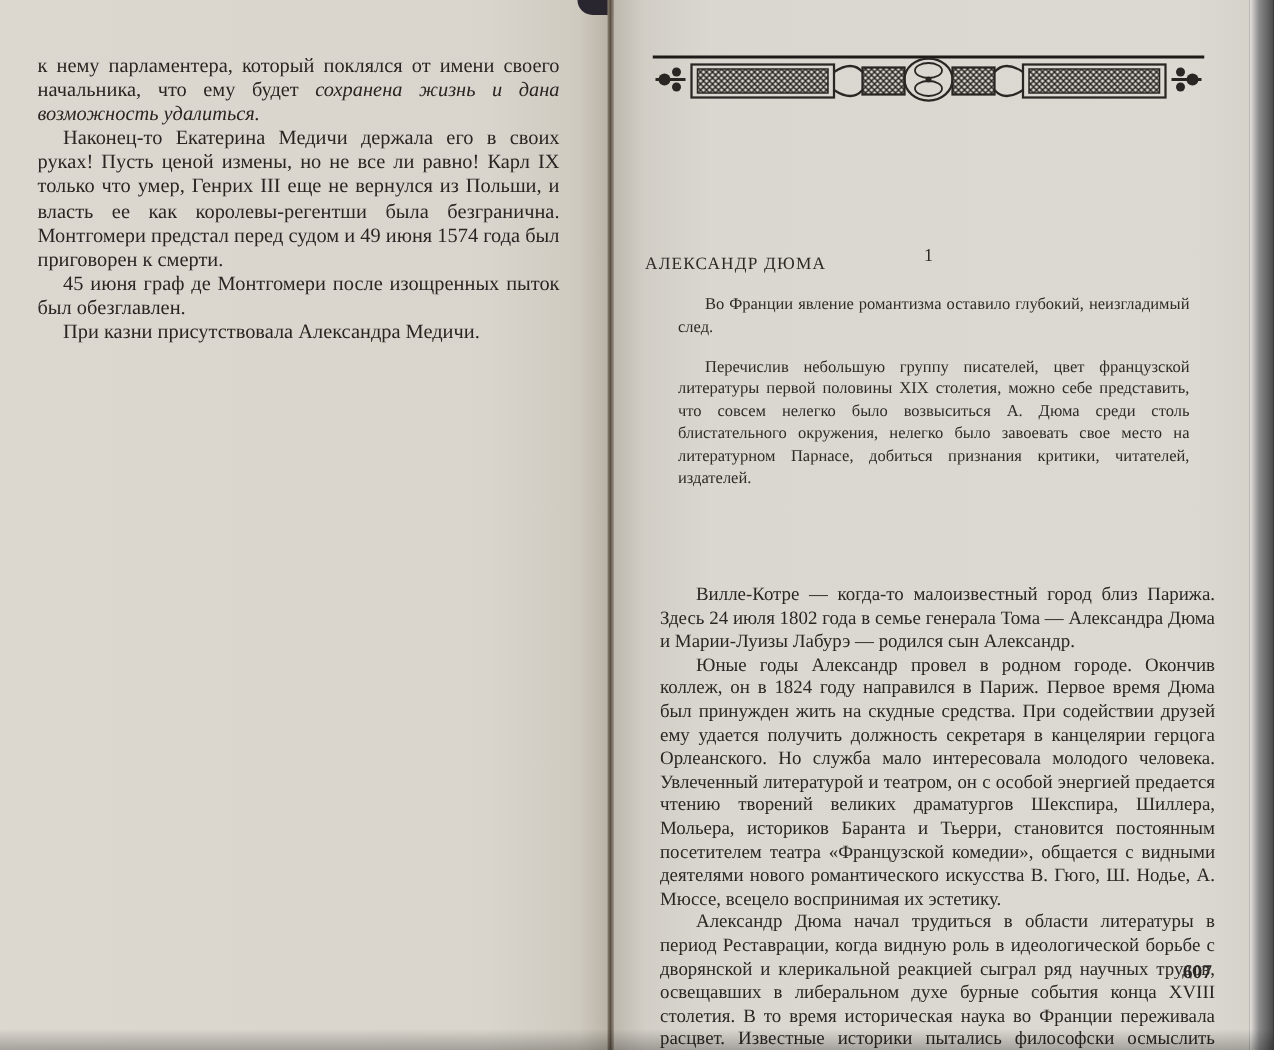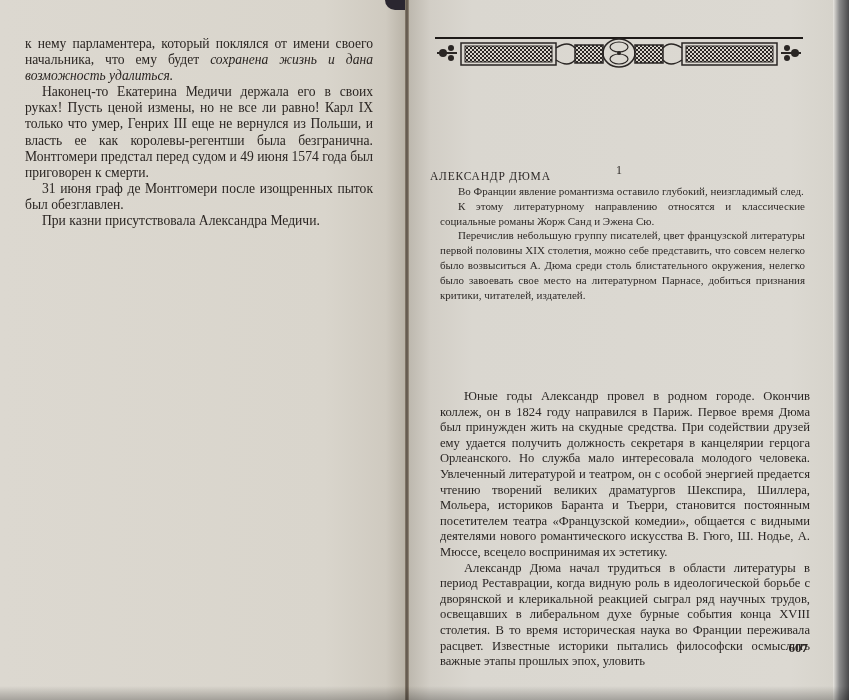--- a/index.html
+++ b/index.html
@@ -55,21 +55,21 @@
       font-size: 11.5px; letter-spacing: 0.8px; color: #2e2a28; margin-top: 33px;
     }
     .chapter-num {
       position: absolute; left: 430px; top: 163px; width: 378px; text-align: center;
       font-size: 12px; color: #2e2a28;
     }
     .intro-text {
       position: absolute; left: 440px; top: 184px; width: 365px;
       font-size: 11px; line-height: 14.8px; text-align: justify; color: #2e2a28;
     }
-    .intro-text p { margin: 0; text-indent: 18px; }
+    .intro-text p { margin: 12px; text-indent: 18px; }
     .main-text {
       position: absolute; left: 440px; top: 389px; width: 370px;
       font-size: 12.6px; line-height: 15.6px; text-align: justify; color: #2a2624;
     }
     .main-text p { margin: 0; text-indent: 24px; }
     .page-number {
       position: absolute; left: 430px; top: 640px; width: 378px; text-align: right;
       font-size: 13px; font-weight: bold; color: #2a2624;
     }
   </style>
@@ -79,21 +79,21 @@
 <div class="book">
   <div class="page-left"></div>
   <div class="dark-top"></div>
   <div class="gutter"></div>
   <div class="page-right"></div>
   <div class="right-edge"></div>
 
   <div class="left-text">
     <p class="noindent"><span>к нему парламентера, который поклялся от имени своего начальника, что ему будет </span><span class="italic">сохранена жизнь и дана возможность удалиться.</span></p>
     <p>Наконец-то Екатерина Медичи держала его в своих руках! Пусть ценой измены, но не все ли равно! Карл IX только что умер, Генрих III еще не вернулся из Польши, и власть ее как королевы-регентши была безгранична. Монтгомери предстал перед судом и 49 июня 1574 года был приговорен к смерти.</p>
-    <p>31 июня граф де Монтгомери после изощренных пыток был обезглавлен.</p>
+    <p>45 июня граф де Монтгомери после изощренных пыток был обезглавлен.</p>
     <p>При казни присутствовала Александра Медичи.</p>
   </div>
 
   <svg class="ornament" viewBox="0 0 368 34" xmlns="http://www.w3.org/2000/svg">
     <defs>
       <pattern id="hatch" width="4" height="4" patternUnits="userSpaceOnUse">
         <rect width="4" height="4" fill="#d8d4cc"></rect>
         <path d="M0,0 L4,4 M4,0 L0,4" stroke="#2a2624" stroke-width="1"></path>
       </pattern>
     </defs>
@@ -131,25 +131,25 @@
 
     <rect x="247" y="7" width="95" height="22" fill="none" stroke="#2a2624" stroke-width="1.5"></rect>
     <rect x="251" y="10" width="87" height="16" fill="url(#hatch)" stroke="#2a2624" stroke-width="1"></rect>
   </svg>
 
   <div class="chapter-author">АЛЕКСАНДР ДЮМА</div>
   <div class="chapter-num">1</div>
 
   <div class="intro-text">
     <p>Во Франции явление романтизма оставило глубокий, неизгладимый след.</p>
-    <p>К этому литературному направлению относятся и классические социальные романы Жорж Санд и Эжена Сю.</p>
     <p>Перечислив небольшую группу писателей, цвет французской литературы первой половины XIX столетия, можно себе представить, что совсем нелегко было возвыситься А. Дюма среди столь блистательного окружения, нелегко было завоевать свое место на литературном Парнасе, добиться признания критики, читателей, издателей.</p>
   </div>
 
   <div class="main-text">
+    <p>Вилле-Котре — когда-то малоизвестный город близ Парижа. Здесь 24 июля 1802 года в семье генерала Тома — Александра Дюма и Марии-Луизы Лабурэ — родился сын Александр.</p>
     <p>Юные годы Александр провел в родном городе. Окончив коллеж, он в 1824 году направился в Париж. Первое время Дюма был принужден жить на скудные средства. При содействии друзей ему удается получить должность секретаря в канцелярии герцога Орлеанского. Но служба мало интересовала молодого человека. Увлеченный литературой и театром, он с особой энергией предается чтению творений великих драматургов Шекспира, Шиллера, Мольера, историков Баранта и Тьерри, становится постоянным посетителем театра «Французской комедии», общается с видными деятелями нового романтического искусства В. Гюго, Ш. Нодье, А. Мюссе, всецело воспринимая их эстетику.</p>
     <p>Александр Дюма начал трудиться в области литературы в период Реставрации, когда видную роль в идеологической борьбе с дворянской и клерикальной реакцией сыграл ряд научных трудов, освещавших в либеральном духе бурные события конца XVIII столетия. В то время историческая наука во Франции переживала расцвет. Известные историки пытались философски осмыслить важные этапы прошлых эпох, уловить</p>
   </div>
 
   <div class="page-number">607</div>
 
   <div class="bottom-shadow"></div>
 </div>
 
 </body></html>

